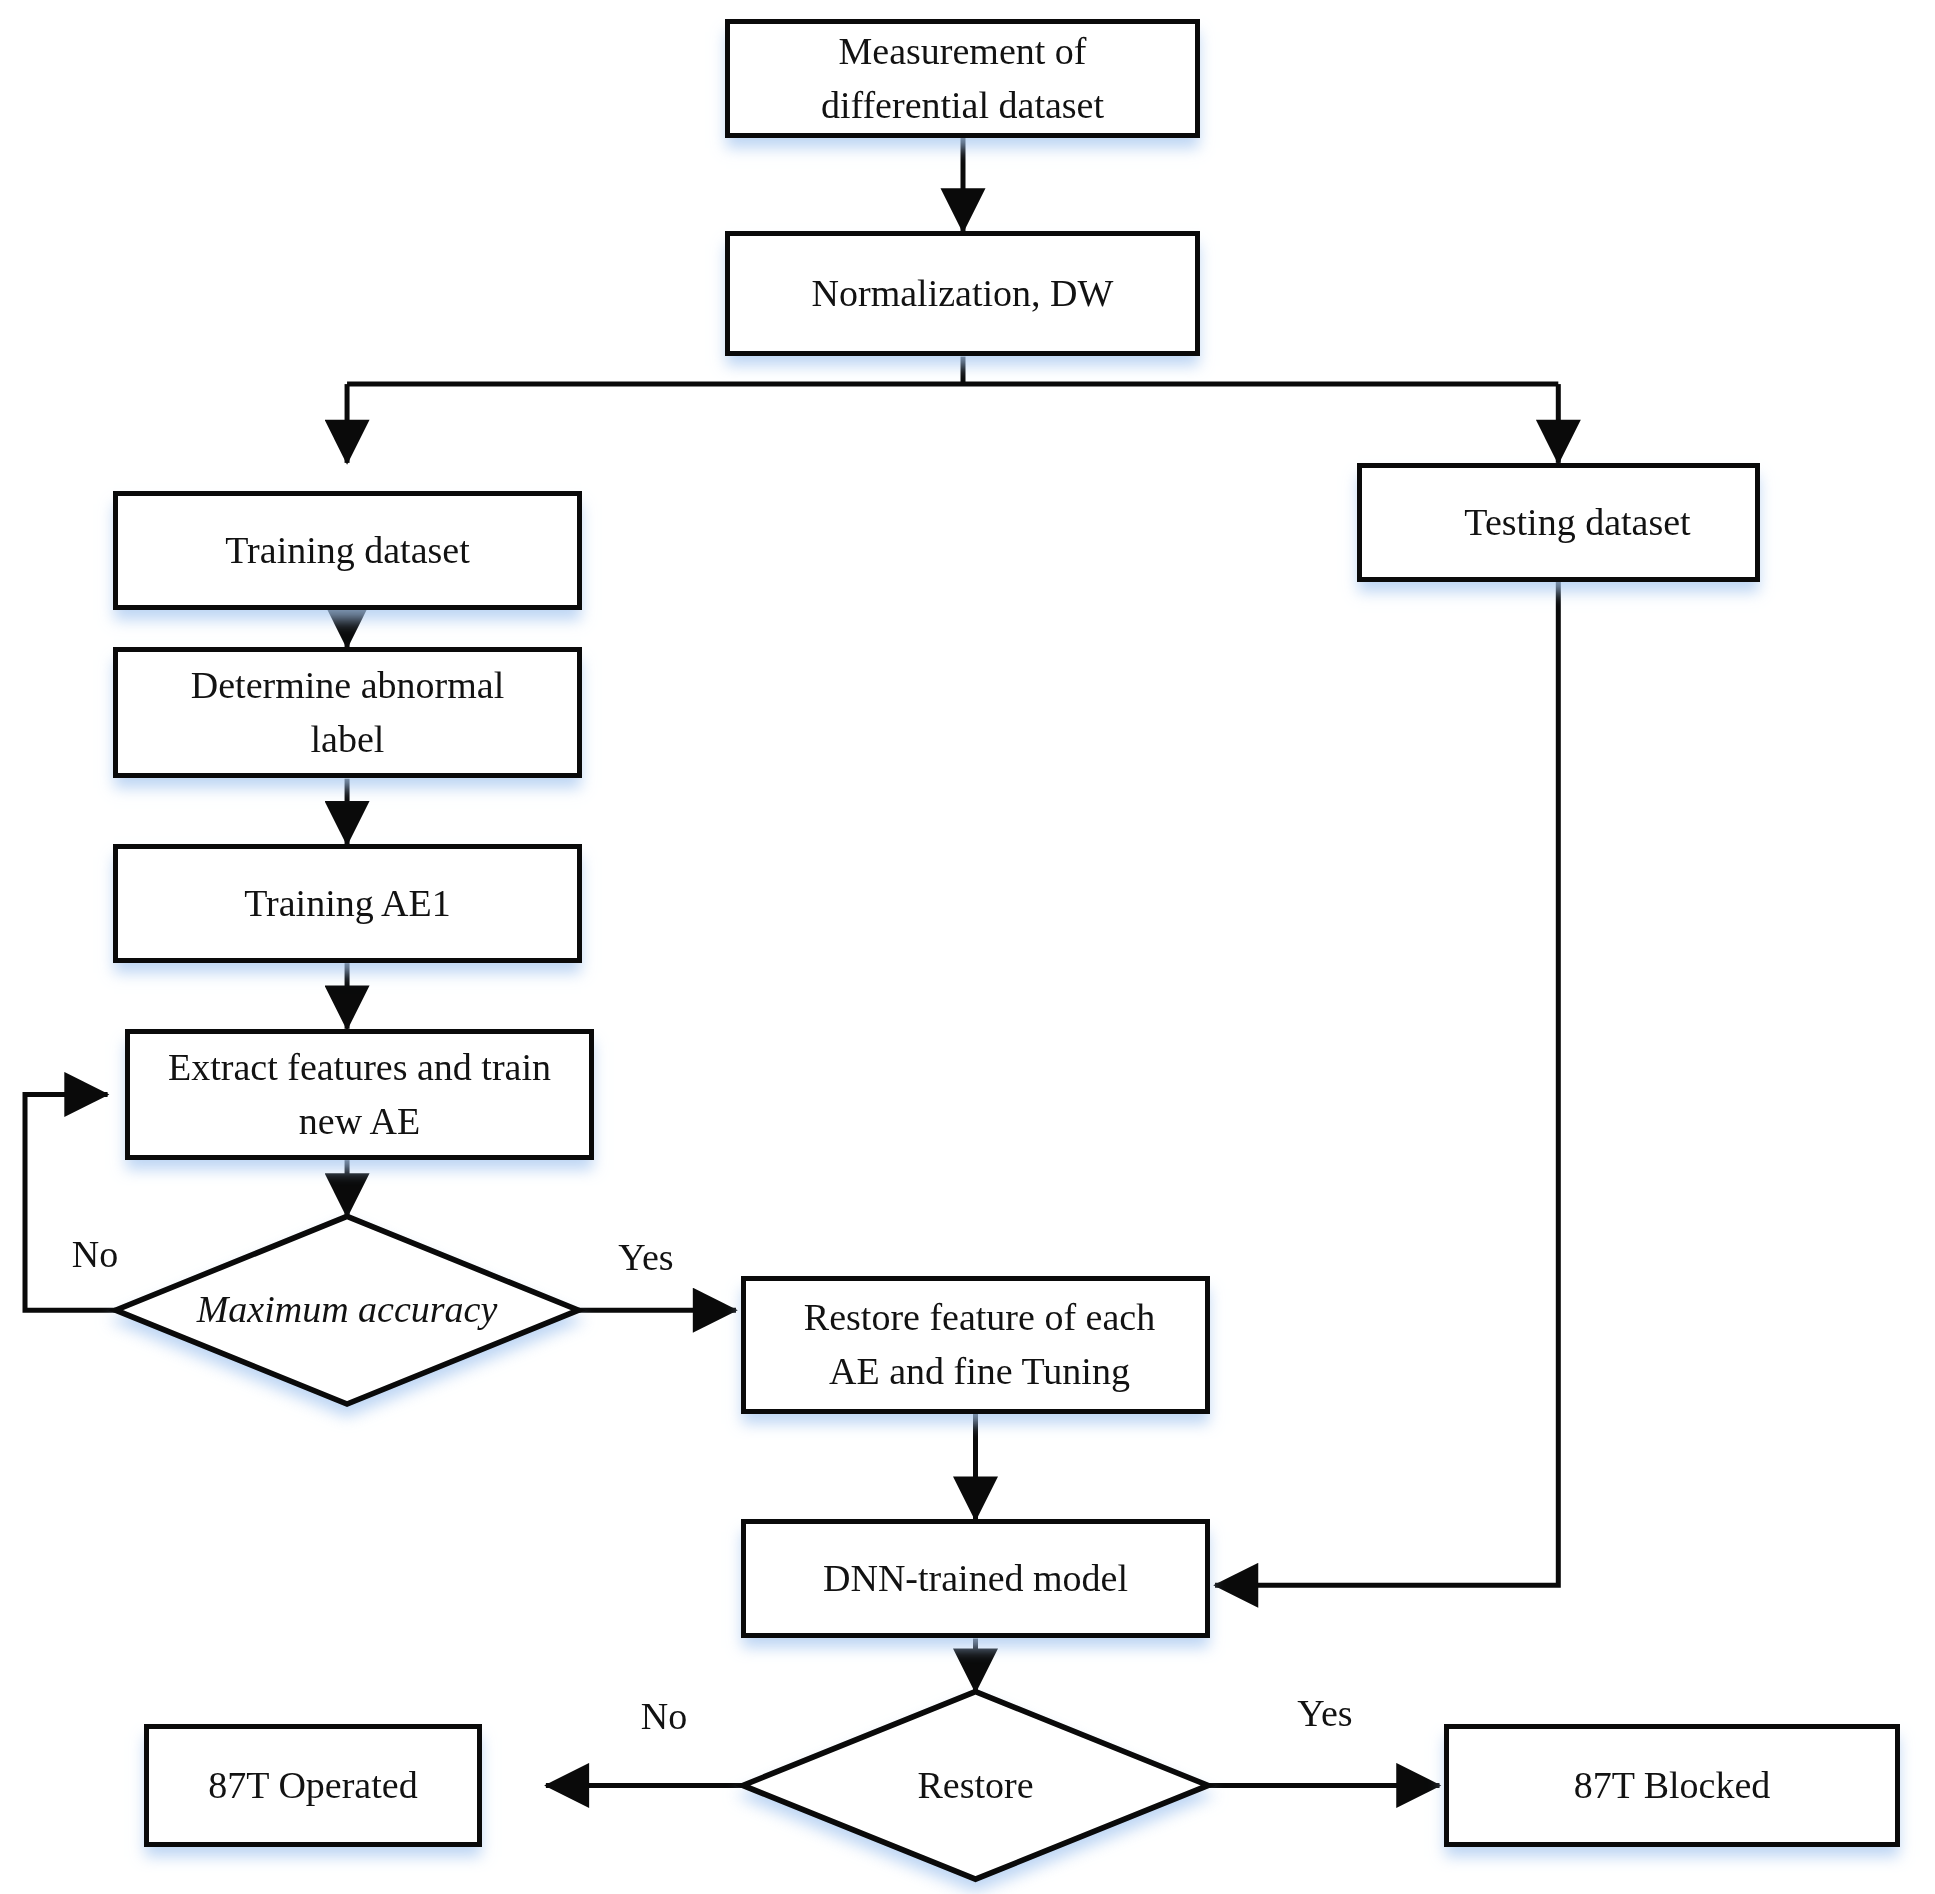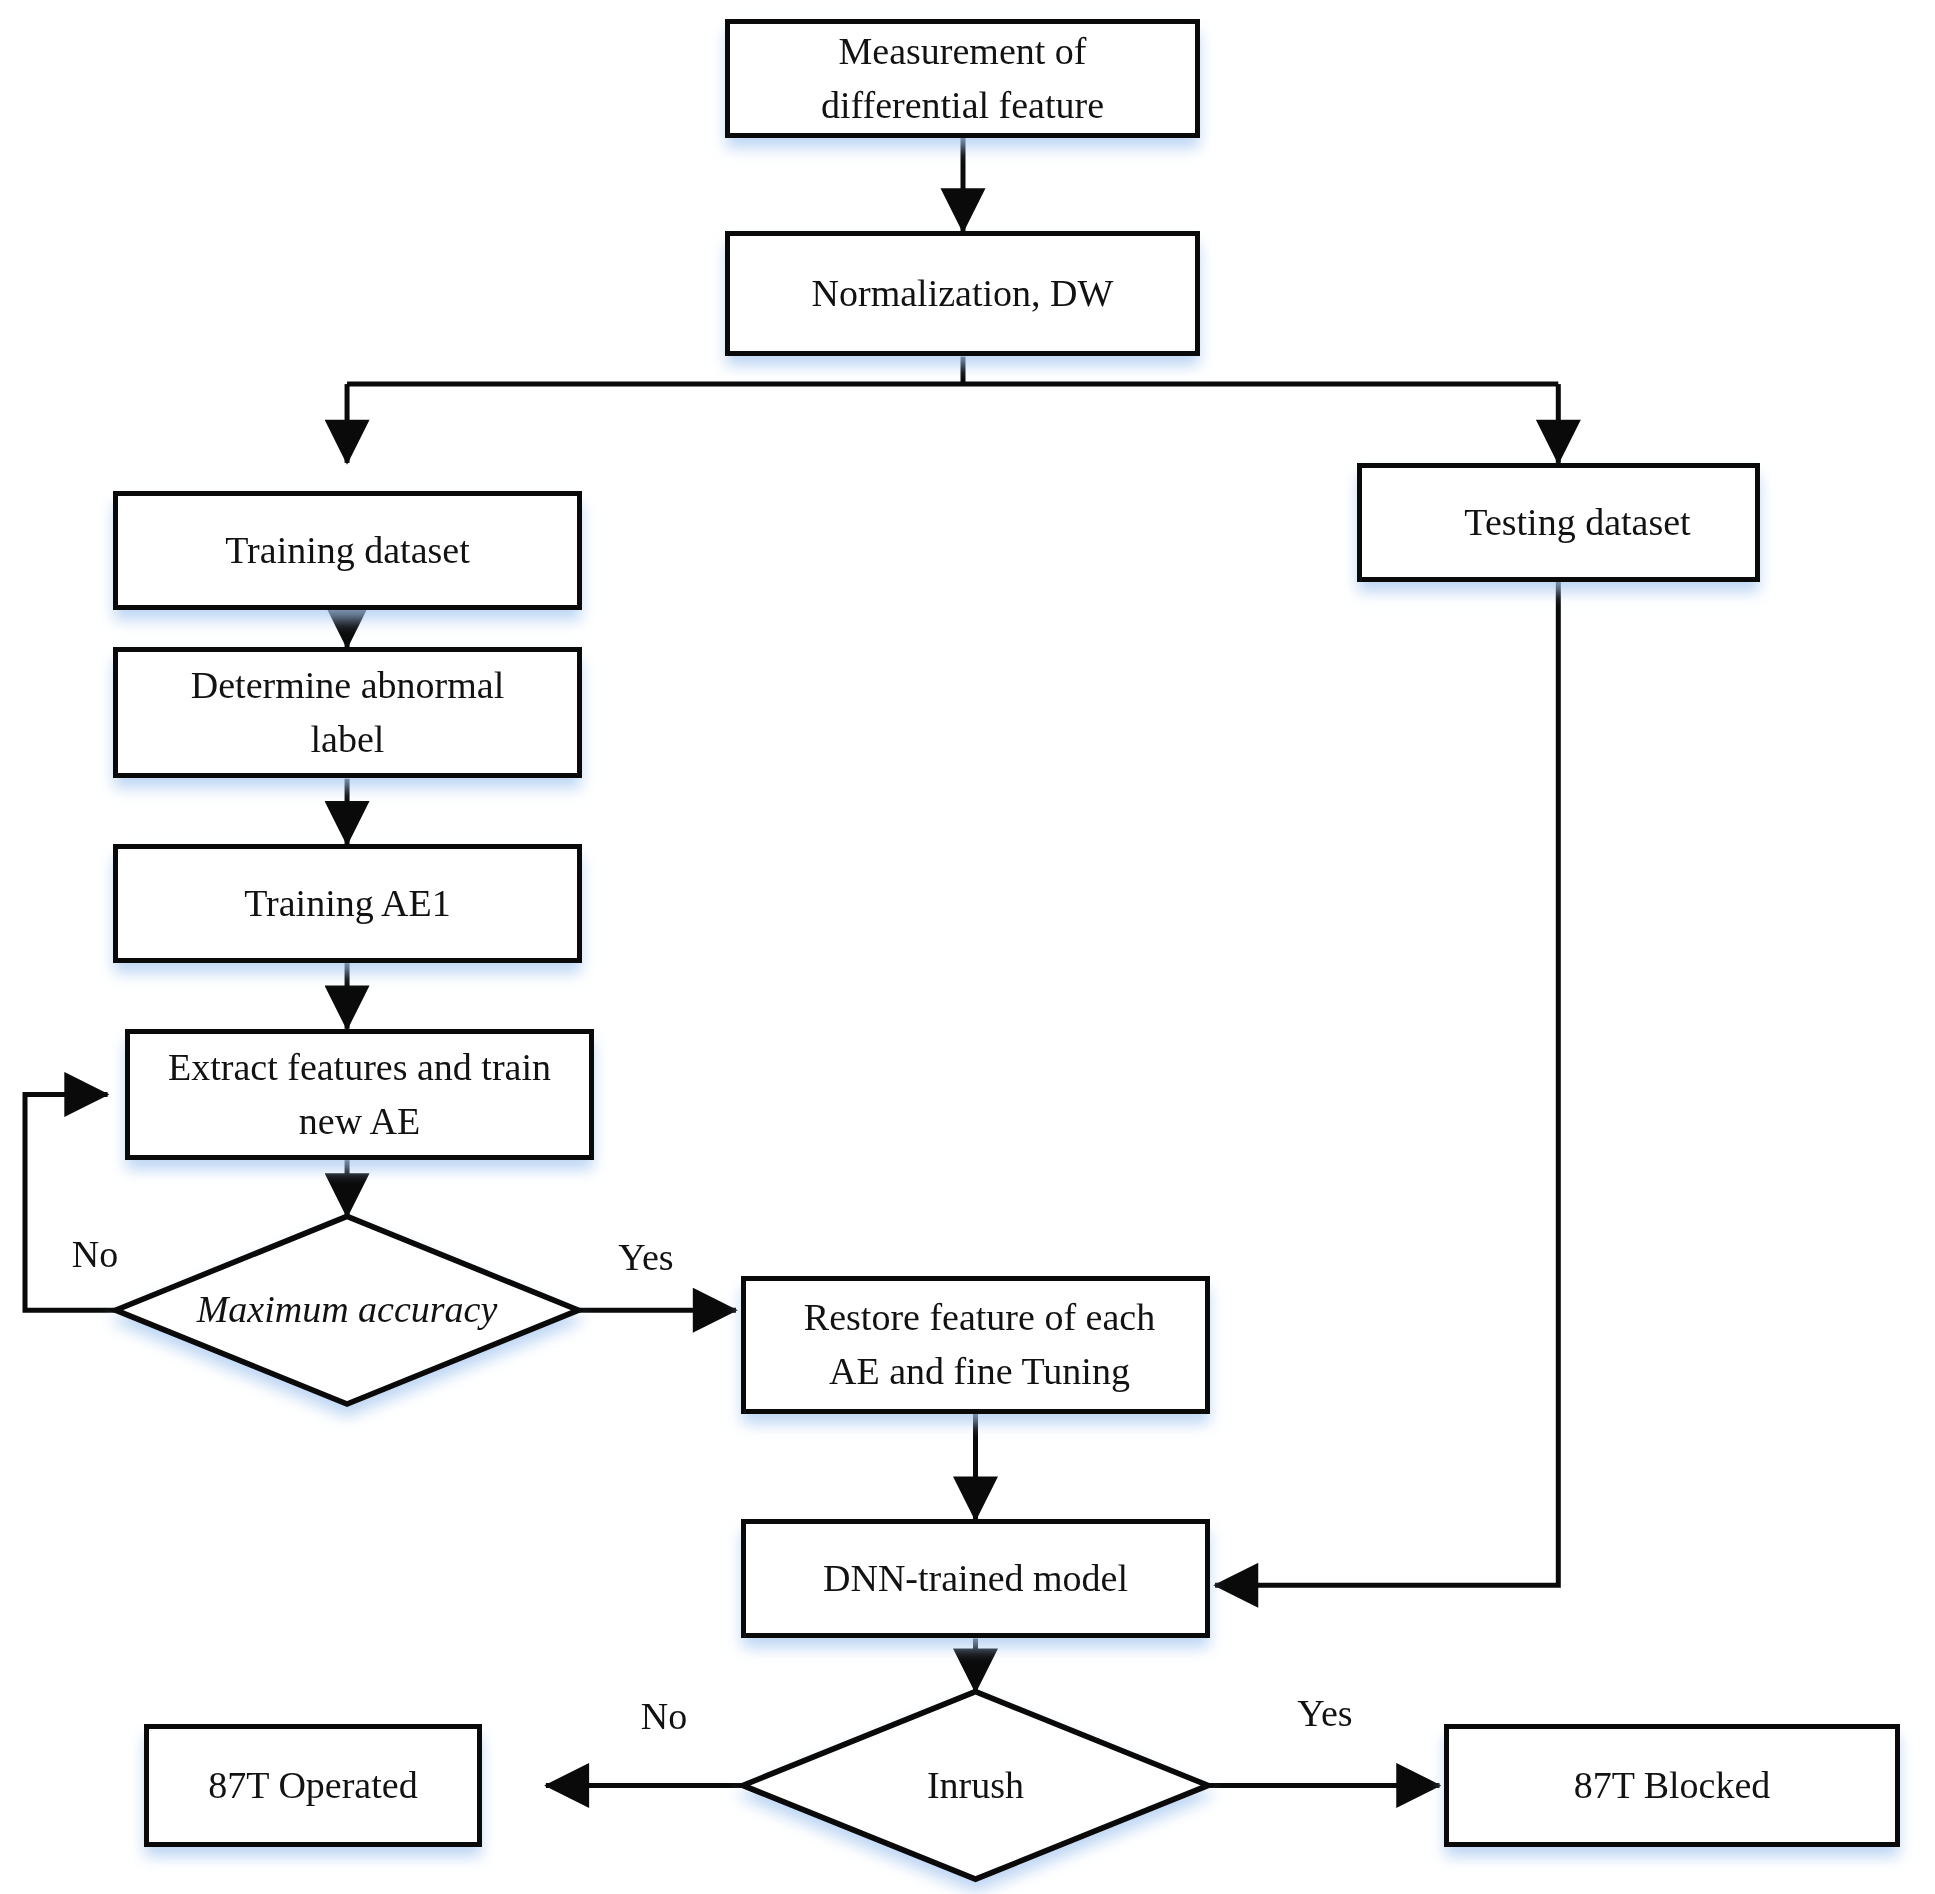--- a/index.html
+++ b/index.html
@@ -102,21 +102,21 @@
     <path class="edge" d="M1560,2620 V2705" marker-end="url(#arrow)"></path>
 
     <path class="edge" d="M1188,2855 H873" marker-end="url(#arrow)"></path>
     <path class="edge" d="M1932,2855 H2302" marker-end="url(#arrow)"></path>
 
     <polygon class="diamond" points="555,1945 925,2095 555,2245 185,2095"></polygon>
     <polygon class="diamond" points="1560,2705 1932,2855 1560,3005 1188,2855"></polygon>
   </svg>
 
   <div class="node" style="left:725px; top:19px;  width:475px; height:119px;">Measurement of
-differential feature</div>
+differential dataset</div>
 
   <div class="node" style="left:725px; top:231px; width:475px; height:125px;">Normalization, DW</div>
 
   <div class="node" style="left:113px;  top:463px; width:469px; height:119px;margin-top:28px;">Training dataset</div>
 
   <div class="node" style="left:1357px; top:463px; width:403px; height:119px;padding-left:38px;">Testing dataset</div>
 
   <div class="node" style="left:113px;  top:647px; width:469px; height:131px;">Determine abnormal
 label</div>
 
@@ -125,21 +125,21 @@
   <div class="node" style="left:113px;  top:1029px; width:469px; height:131px;margin-left:12px;">Extract features and train
 new AE</div>
 
   <div class="diamond-label" style="left:147px; top:1272px; width:400px; height:75px;font-style:italic;">Maximum accuracy</div>
 
   <div class="node" style="left:741px; top:1276px; width:469px; height:138px;padding-left:8px;">Restore feature of each
 AE and fine Tuning</div>
 
   <div class="node" style="left:741px; top:1519px; width:469px; height:119px;">DNN-trained model</div>
 
-  <div class="diamond-label" style="left:788px; top:1748px; width:375px; height:75px;">Inrush</div>
+  <div class="diamond-label" style="left:788px; top:1748px; width:375px; height:75px;">Restore</div>
 
   <div class="node" style="left:144px;  top:1724px; width:338px; height:123px;">87T Operated</div>
 
   <div class="node" style="left:1444px; top:1724px; width:456px; height:123px;">87T Blocked</div>
 
   <div class="edge-label" style="left:34px; top:1226px; width:122px; height:56px;">No</div>
 
   <div class="edge-label" style="left:585px; top:1229px; width:122px; height:56px;">Yes</div>
 
   <div class="edge-label" style="left:603px; top:1688px; width:122px; height:56px;">No</div>

